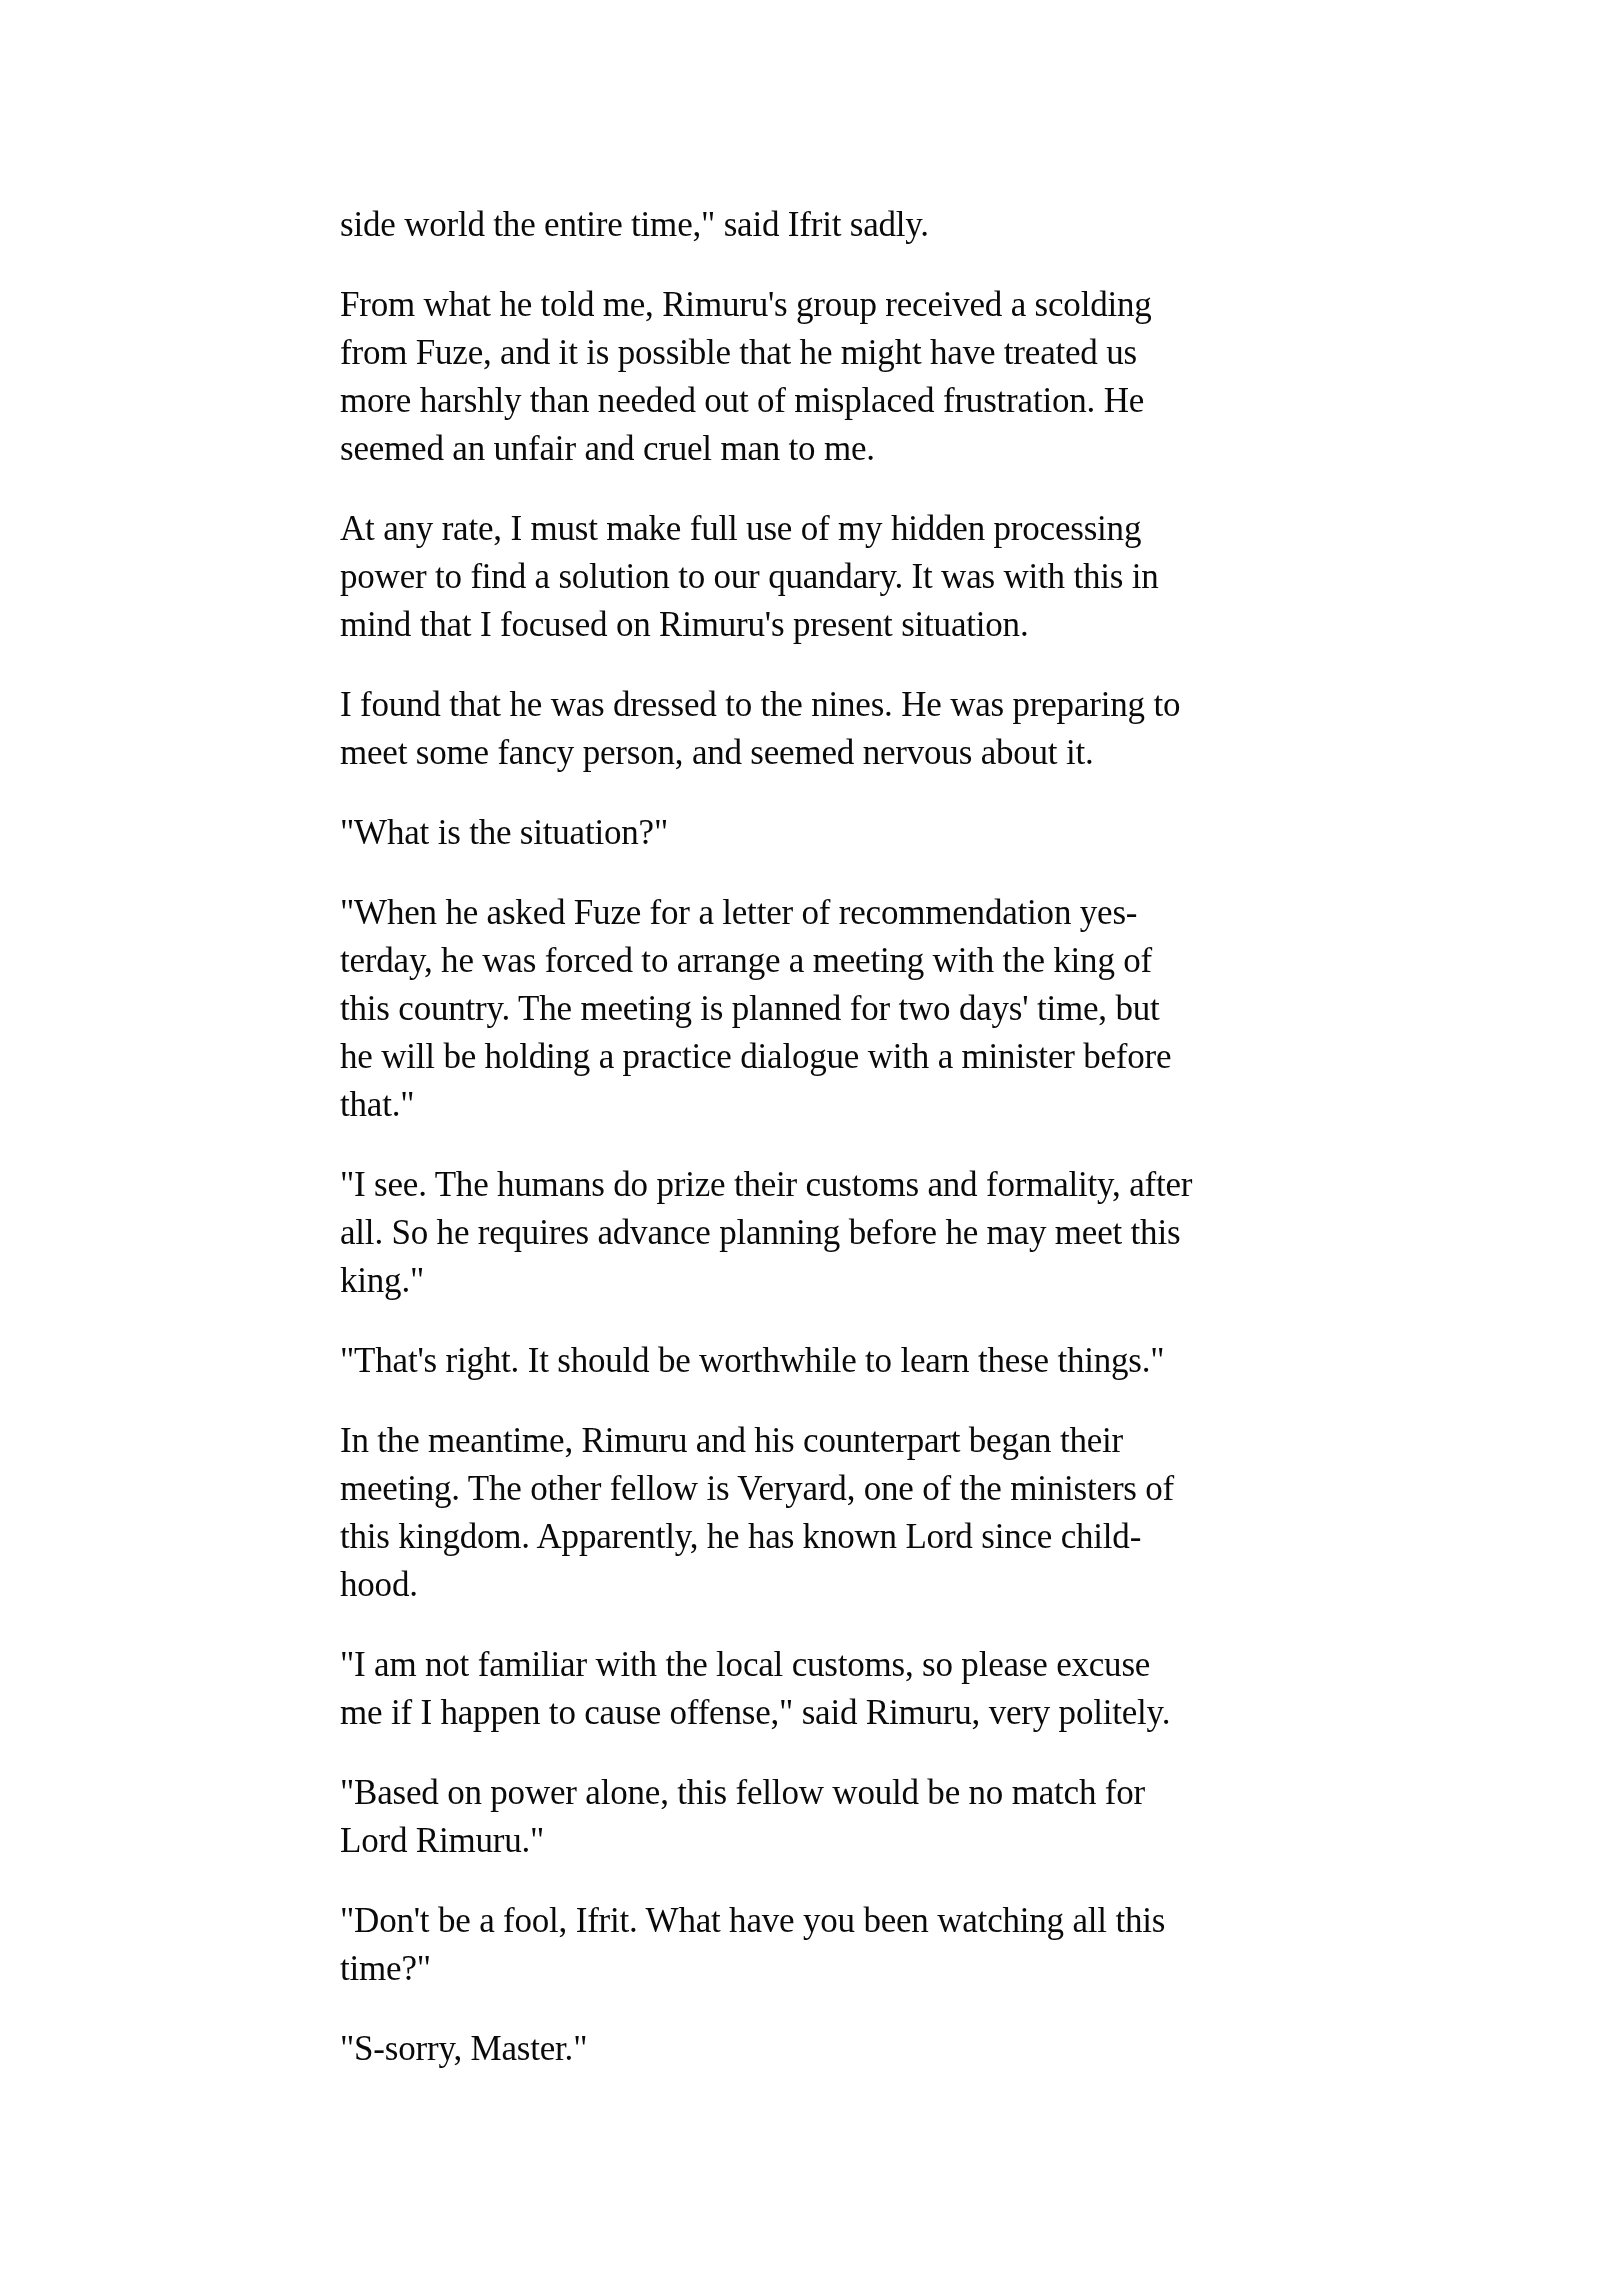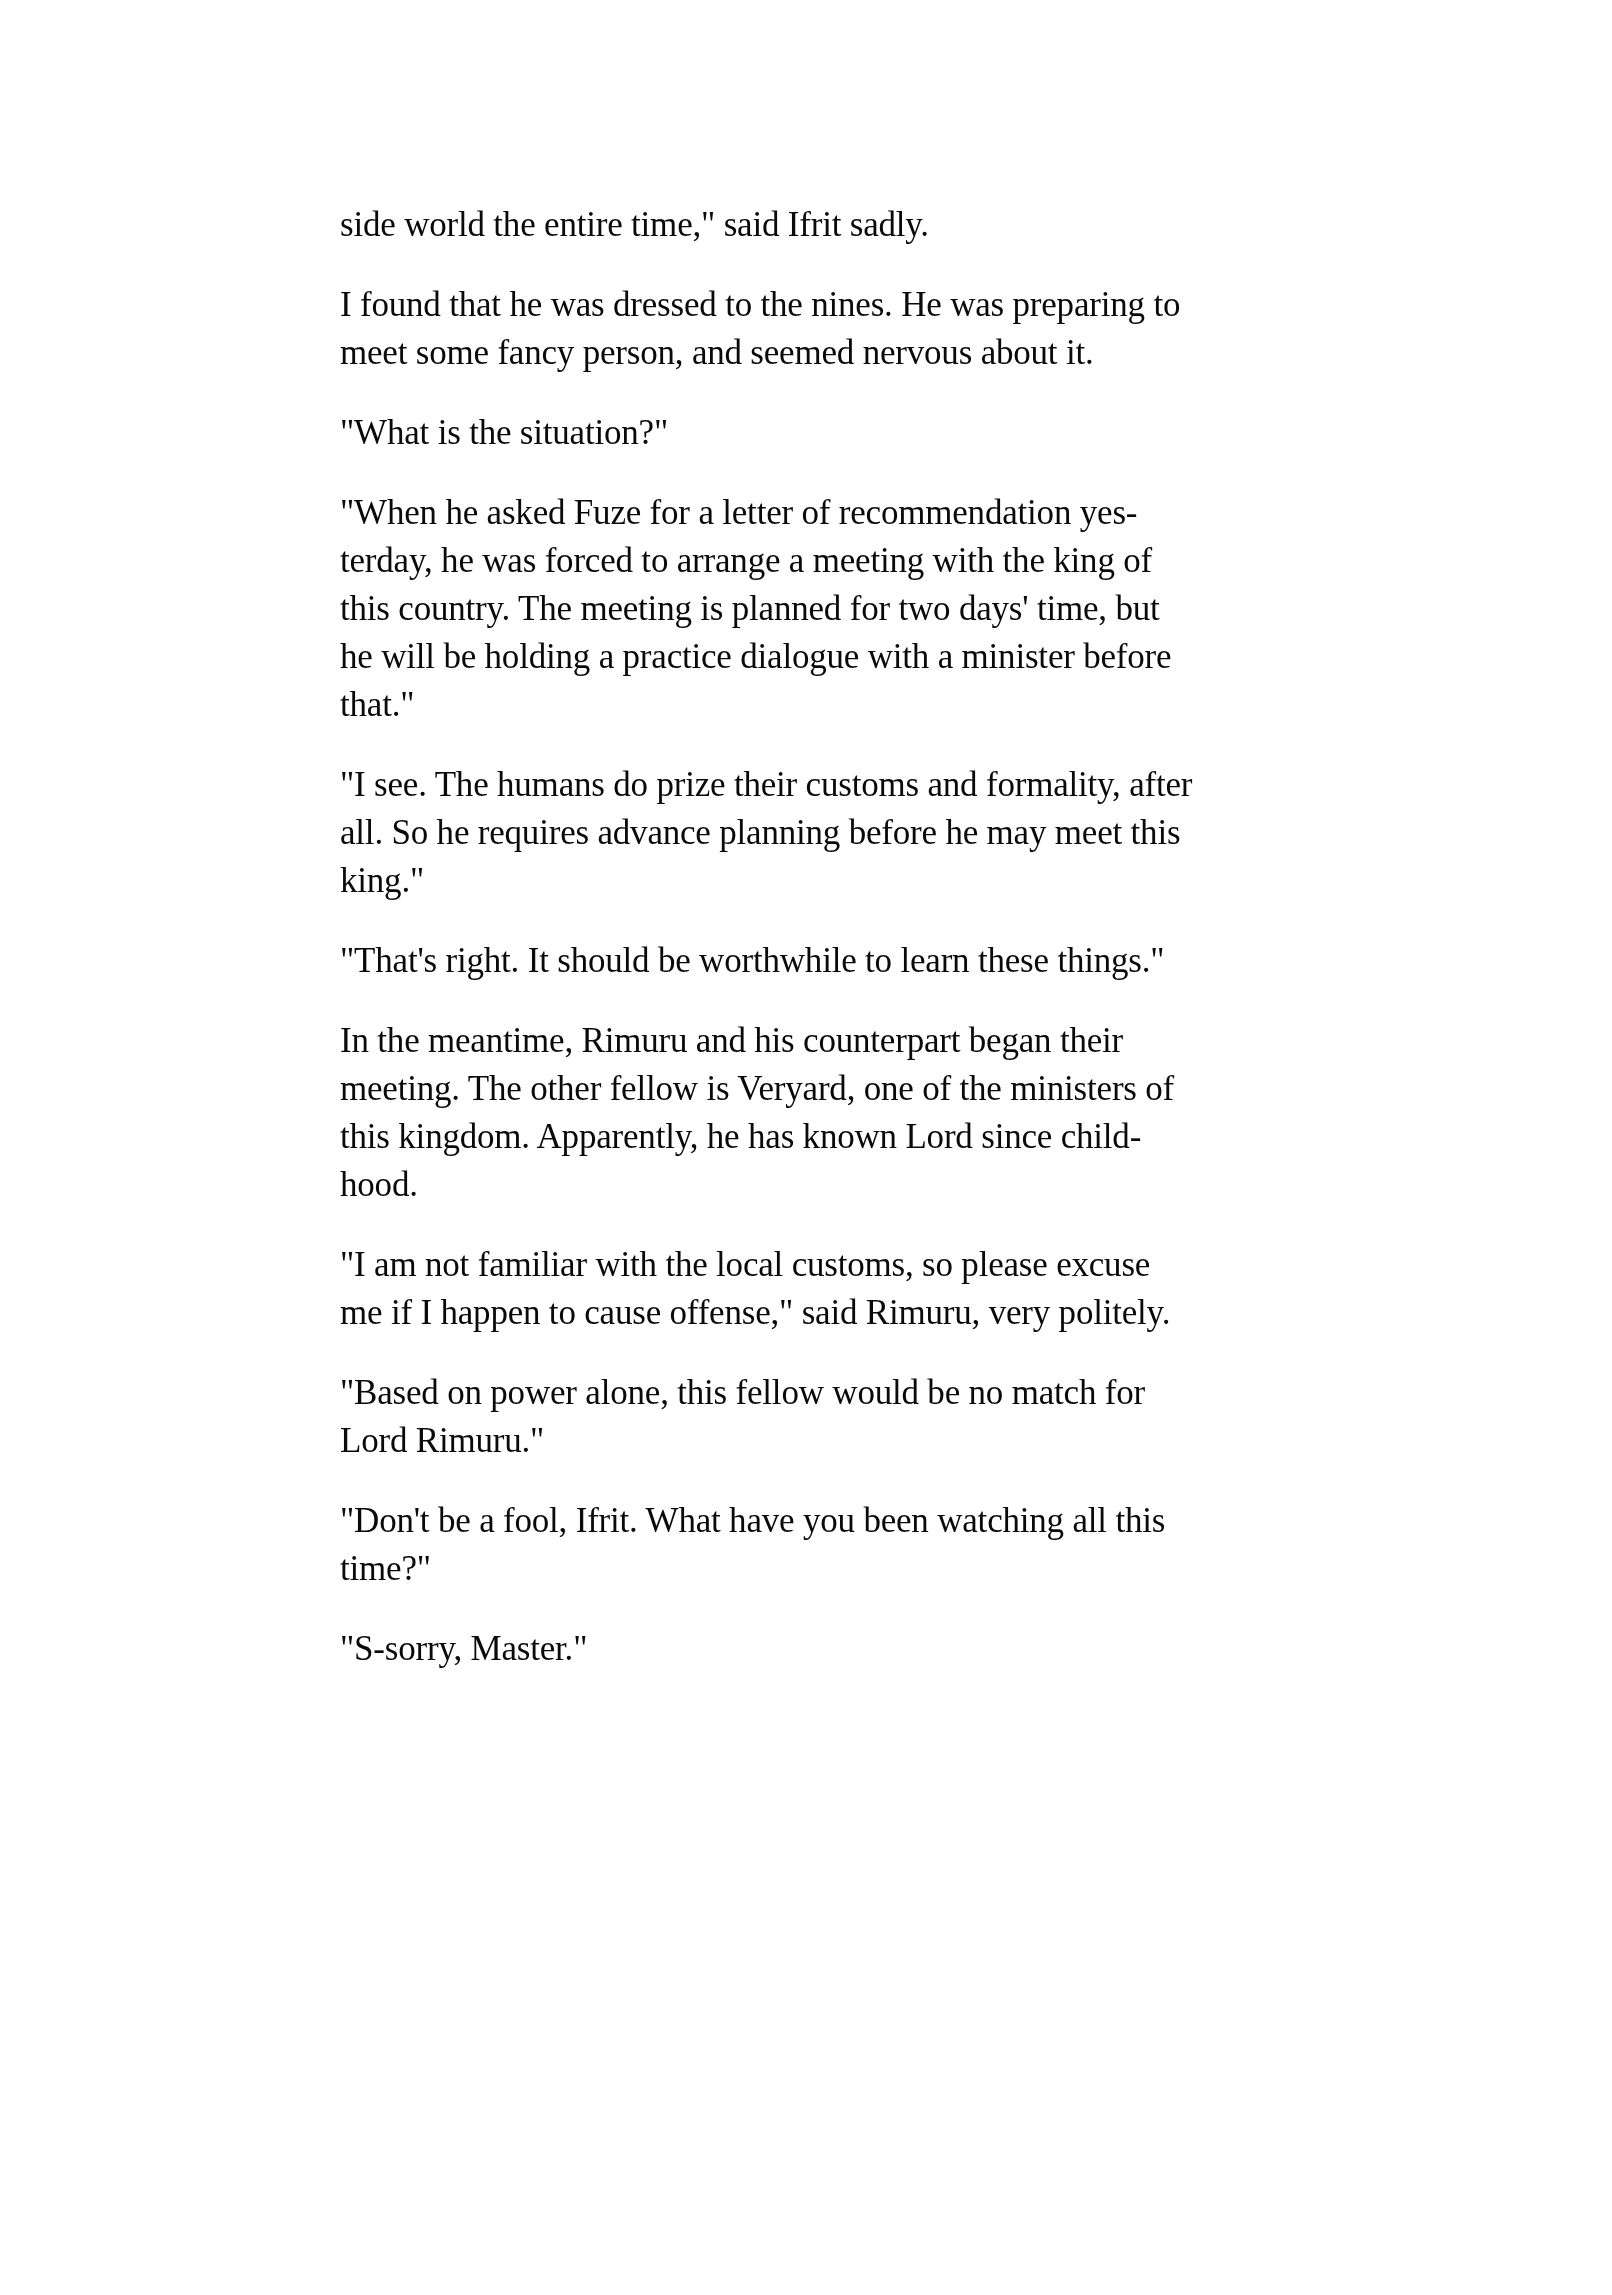--- a/index.html
+++ b/index.html
@@ -29,20 +29,27 @@
     letter-spacing: -0.2px;
     white-space: pre-line; 
   }
 </style>
 </head>
 <body>
 
 <div class="page">
   <div class="text-column">
     <p>side world the entire time," said Ifrit sadly.</p>
+    <p>From what he told me, Rimuru's group received a scolding
+from Fuze, and it is possible that he might have treated us
+more harshly than needed out of misplaced frustration. He
+seemed an unfair and cruel man to me.</p>
+    <p>At any rate, I must make full use of my hidden processing
+power to find a solution to our quandary. It was with this in
+mind that I focused on Rimuru's present situation.</p>
     <p>I found that he was dressed to the nines. He was preparing to
 meet some fancy person, and seemed nervous about it.</p>
     <p>"What is the situation?"</p>
     <p>"When he asked Fuze for a letter of recommendation yes-
 terday, he was forced to arrange a meeting with the king of
 this country. The meeting is planned for two days' time, but
 he will be holding a practice dialogue with a minister before
 that."</p>
     <p>"I see. The humans do prize their customs and formality, after
 all. So he requires advance planning before he may meet this

